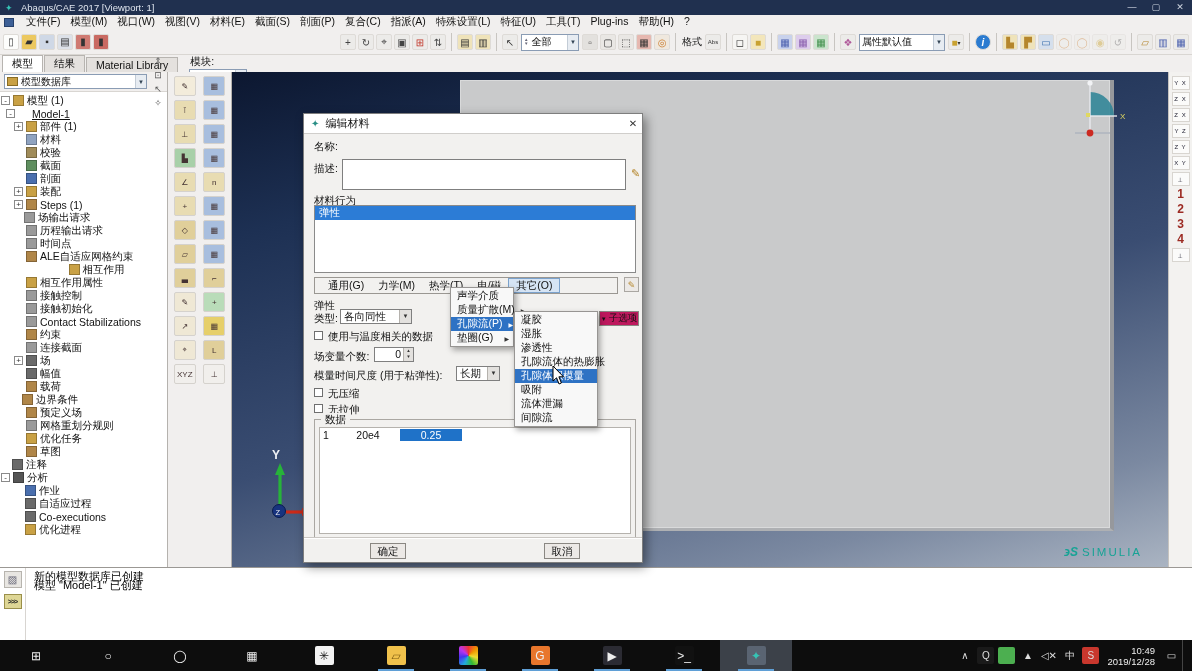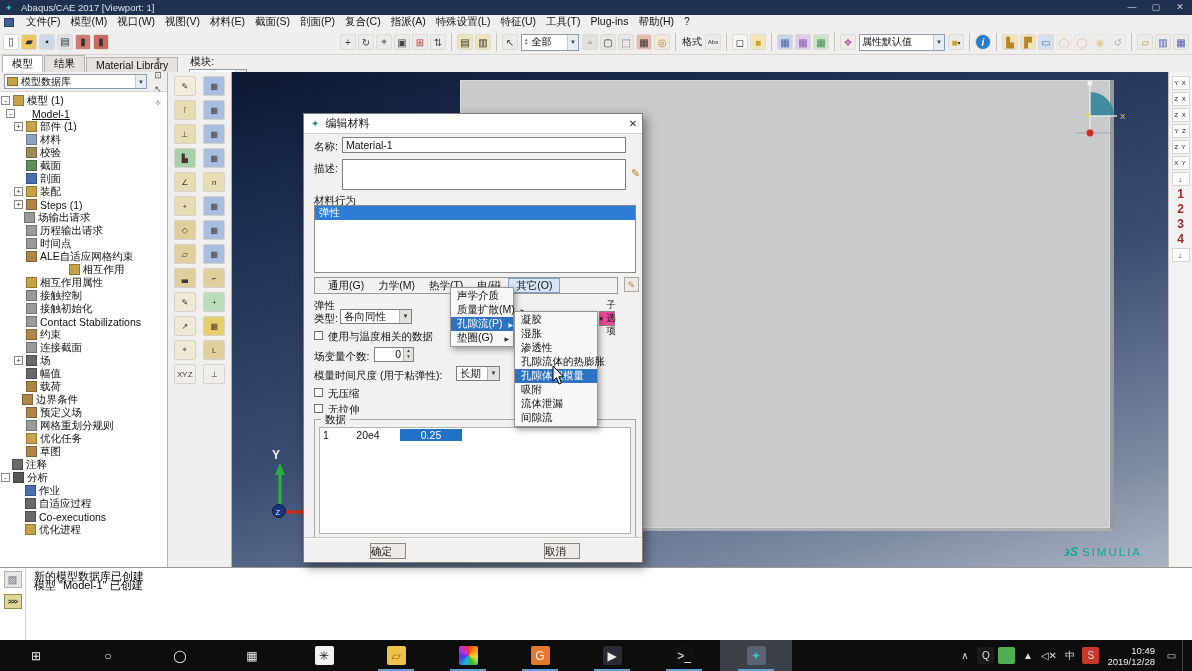--- a/index.html
+++ b/index.html
@@ -115,22 +115,22 @@
   .dgroup{position:absolute;left:10px;top:305px;width:322px;height:120px;border:1px solid #aaa7a2;}
   .dgroup .legend{position:absolute;left:6px;top:-7px;background:#f2f1ef;padding:0 4px;font-size:10.5px;}
   .dtable{position:absolute;left:4px;top:7px;right:4px;bottom:4px;background:#fff;border:1px solid #b5b2ad;font-size:10.5px;}
   .dtr{display:flex;height:14px;align-items:center;}
   .dtr.hdr{font-weight:bold;border-bottom:1px solid #c5c2bd;}
   .dtd0{width:16px;padding-left:3px;}
   .dtd1{width:64px;text-align:center;}
   .dtd2{width:62px;text-align:center;}
   .dtd2.selcell{background:#1f72c8;color:#fff;}
   .dsep{position:absolute;left:0;top:423px;width:100%;border-top:1px solid #c9c6c2;border-bottom:1px solid #fff;}
-  .dbtn{position:absolute;width:36px;height:16px;background:#ece9e6;border:1px solid #8a8782;font-size:10.5px;text-align:left;line-height:14px;}
-  .subopt{position:absolute;left:295px;top:197px;width:16px;height:15px;background:#ec4899;border:1px solid #8a8782;font-size:9.5px;display:flex;align-items:center;justify-content:center;}
+  .dbtn{position:absolute;width:36px;height:16px;background:#ece9e6;border:1px solid #8a8782;font-size:10.5px;text-align:center;line-height:14px;}
+  .subopt{position:absolute;left:295px;top:197px;width:40px;height:15px;background:#be185d;border:1px solid #8a8782;font-size:9.5px;display:flex;align-items:center;justify-content:center;}
   .subopt .tri-d{font-size:6px;margin-right:2px;}
 
   
   .pmenu{position:absolute;background:#f8f8f8;border:1px solid #979593;box-shadow:2px 3px 6px rgba(0,0,0,.35);z-index:10;padding:1px 0;}
   .pmi{height:14px;display:flex;align-items:center;font-size:10.5px;padding:0 4px 0 6px;white-space:nowrap;}
   .pmi .lab{flex:1;}
   .pmi .arr{font-size:6px;margin-left:6px;color:#333;}
   .pmi.sel{background:#2e72c4;color:#fff;}
   .pmi.sel .arr{color:#fff;}
   #menu-other{left:450px;top:287px;width:64px;}
@@ -790,21 +790,20 @@
   </div>
 
   <div class="dialog">
     <div class="dlg-title">
       <span class="dic">✦</span>
       <span>编辑材料</span>
       <span class="dlg-close">✕</span>
     </div>
 
     <span class="dl" style="left:10px;top:26px;">名称:</span>
-    <span class="din" style="left:38px;top:23px;width:284px;height:16px;">Material-1</span>
 
     <span class="dl" style="left:10px;top:48px;">描述:</span>
     <span class="din" style="left:38px;top:45px;width:284px;height:31px;"></span>
     <span class="dbtn-sm" style="left:324px;top:52px;border:none;background:none;font-size:11px;">✎</span>
 
     <span class="dl" style="left:10px;top:80px;">材料行为</span>
     <div class="blist">
 
     <div class="brow sel">弹性</div>
       </div>

